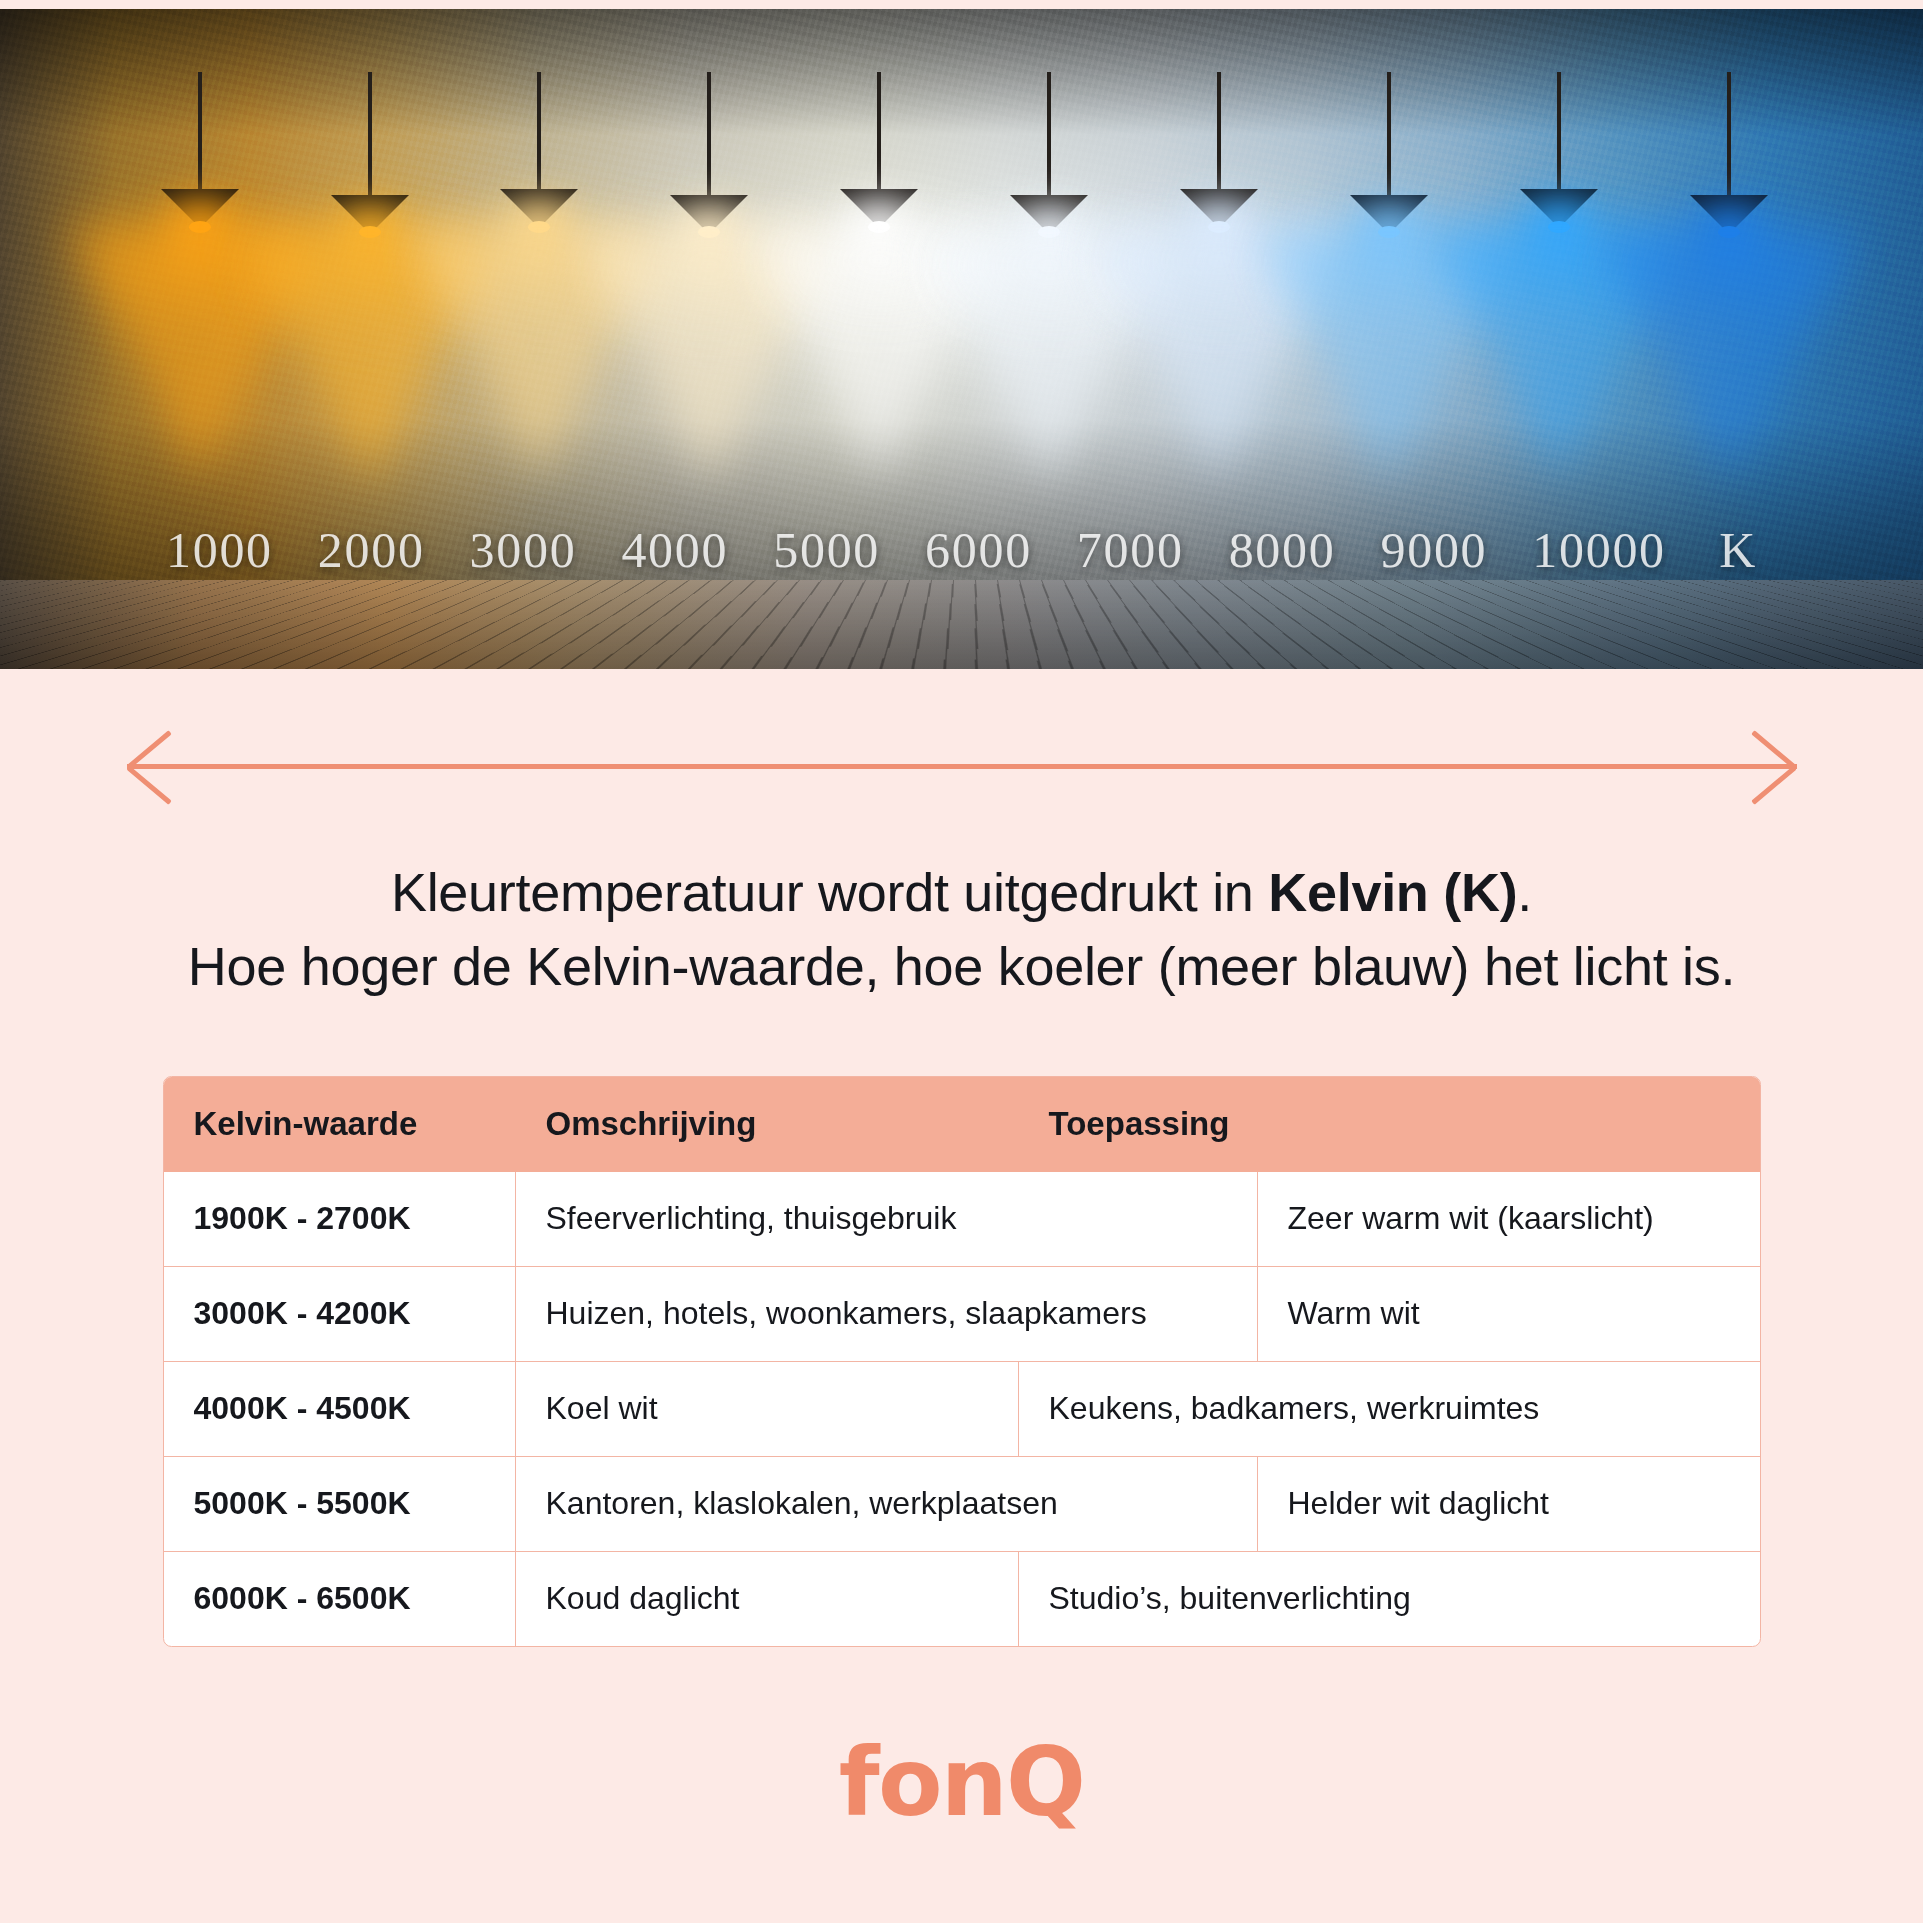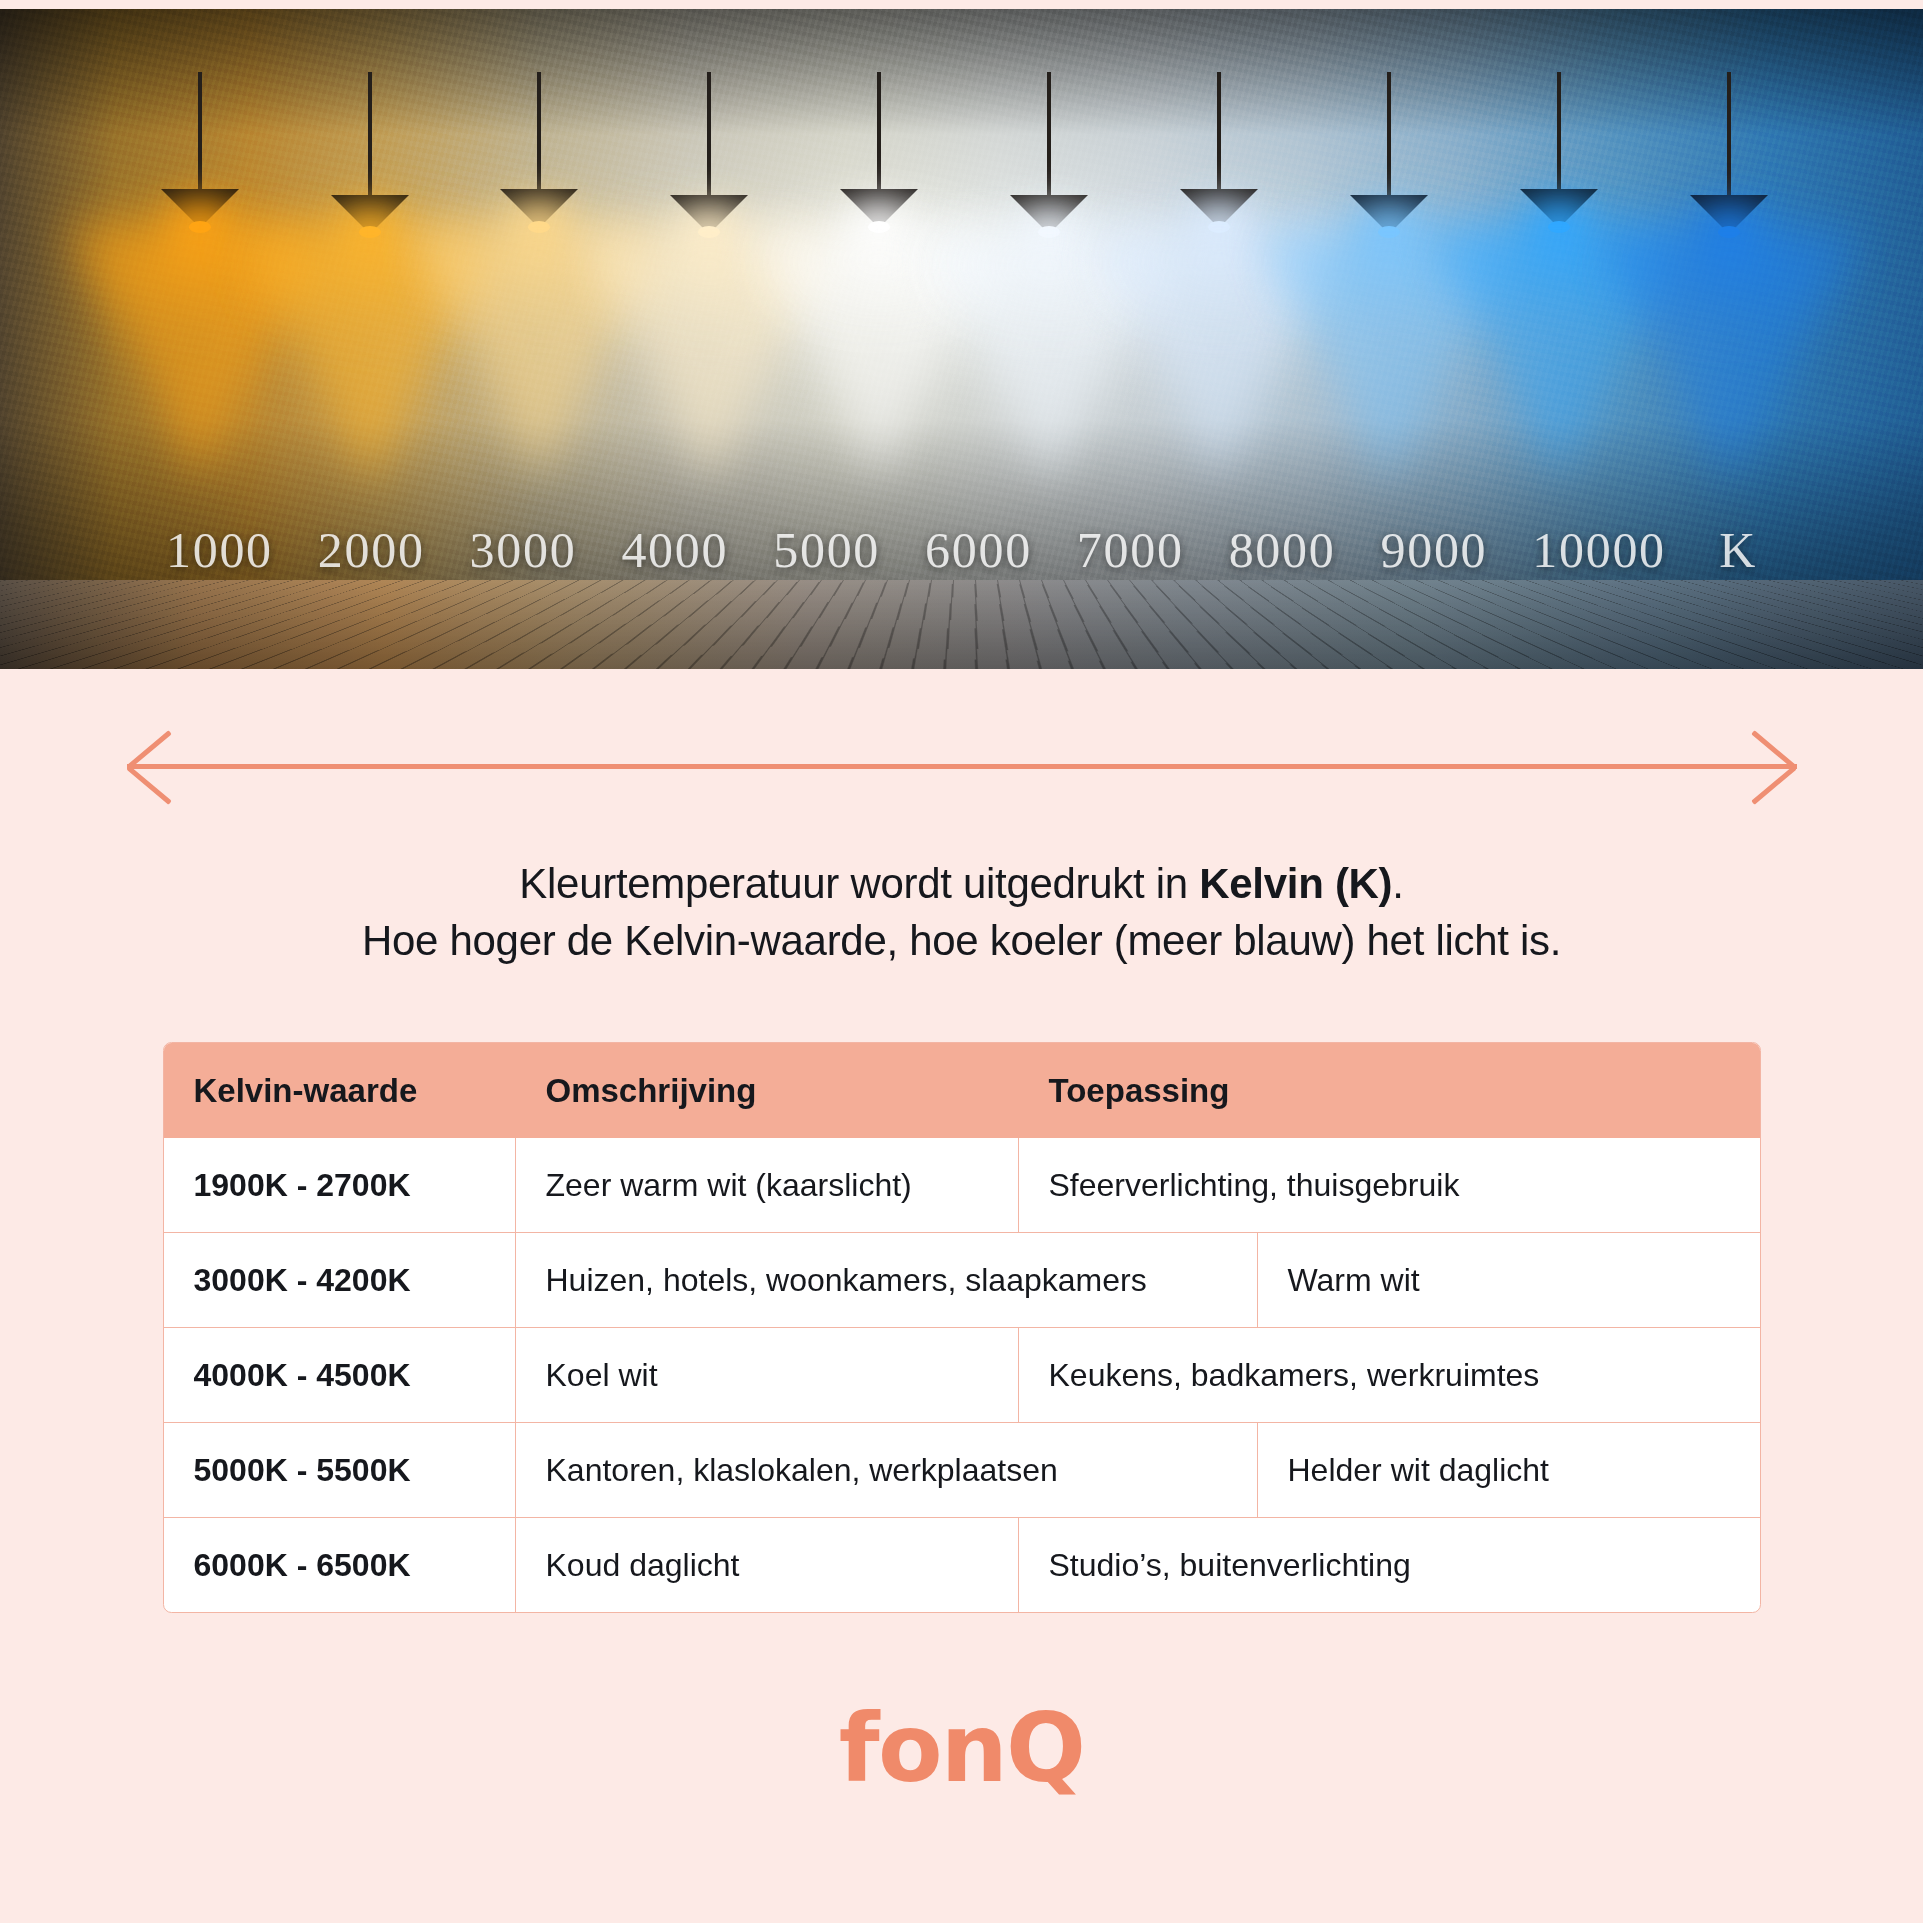--- a/index.html
+++ b/index.html
@@ -202,21 +202,21 @@
   .arrow-head.left:before { transform: rotate(40deg); transform-origin: left center; left: 3.4px; top: 25px; }
   .arrow-head.left:after  { transform: rotate(-40deg); transform-origin: left center; left: 3.4px; top: 25px; }
   .arrow-head.right:before { transform: rotate(-40deg); transform-origin: right center; right: 3.4px; top: 25px; }
   .arrow-head.right:after  { transform: rotate(40deg); transform-origin: right center; right: 3.4px; top: 25px; }
 
   .intro {
     margin: 52px auto 0;
     width: 1645px;
     text-align: center;
     color: #16181d;
-    font-size: 42px;
+    font-size: 54px;
     line-height: 1.38;
     letter-spacing: -0.3px;
   }
   .intro b { font-weight: 700; }
 
   .table {
     margin: 72px auto 0;
     width: 1596px;
     border: 1.7px solid #f3b5a4;
     border-radius: 8.4px;
@@ -374,22 +374,22 @@
 
   <div class="table">
     <div class="trow head">
       <div class="tcell c1">Kelvin-waarde</div>
       <div class="tcell c2">Omschrijving</div>
       <div class="tcell c3">Toepassing</div>
     </div>
     <div id="table-body">
         <div class="trow">
           <div class="tcell c1">1900K - 2700K</div>
+          <div class="tcell c3">Sfeerverlichting, thuisgebruik</div>
           <div class="tcell c2">Zeer warm wit (kaarslicht)</div>
-          <div class="tcell c3">Sfeerverlichting, thuisgebruik</div>
         </div>
         <div class="trow">
           <div class="tcell c1">3000K - 4200K</div>
           <div class="tcell c3">Huizen, hotels, woonkamers, slaapkamers</div>
           <div class="tcell c2">Warm wit</div>
         </div>
         <div class="trow">
           <div class="tcell c1">4000K - 4500K</div>
           <div class="tcell c2">Koel wit</div>
           <div class="tcell c3">Keukens, badkamers, werkruimtes</div>

